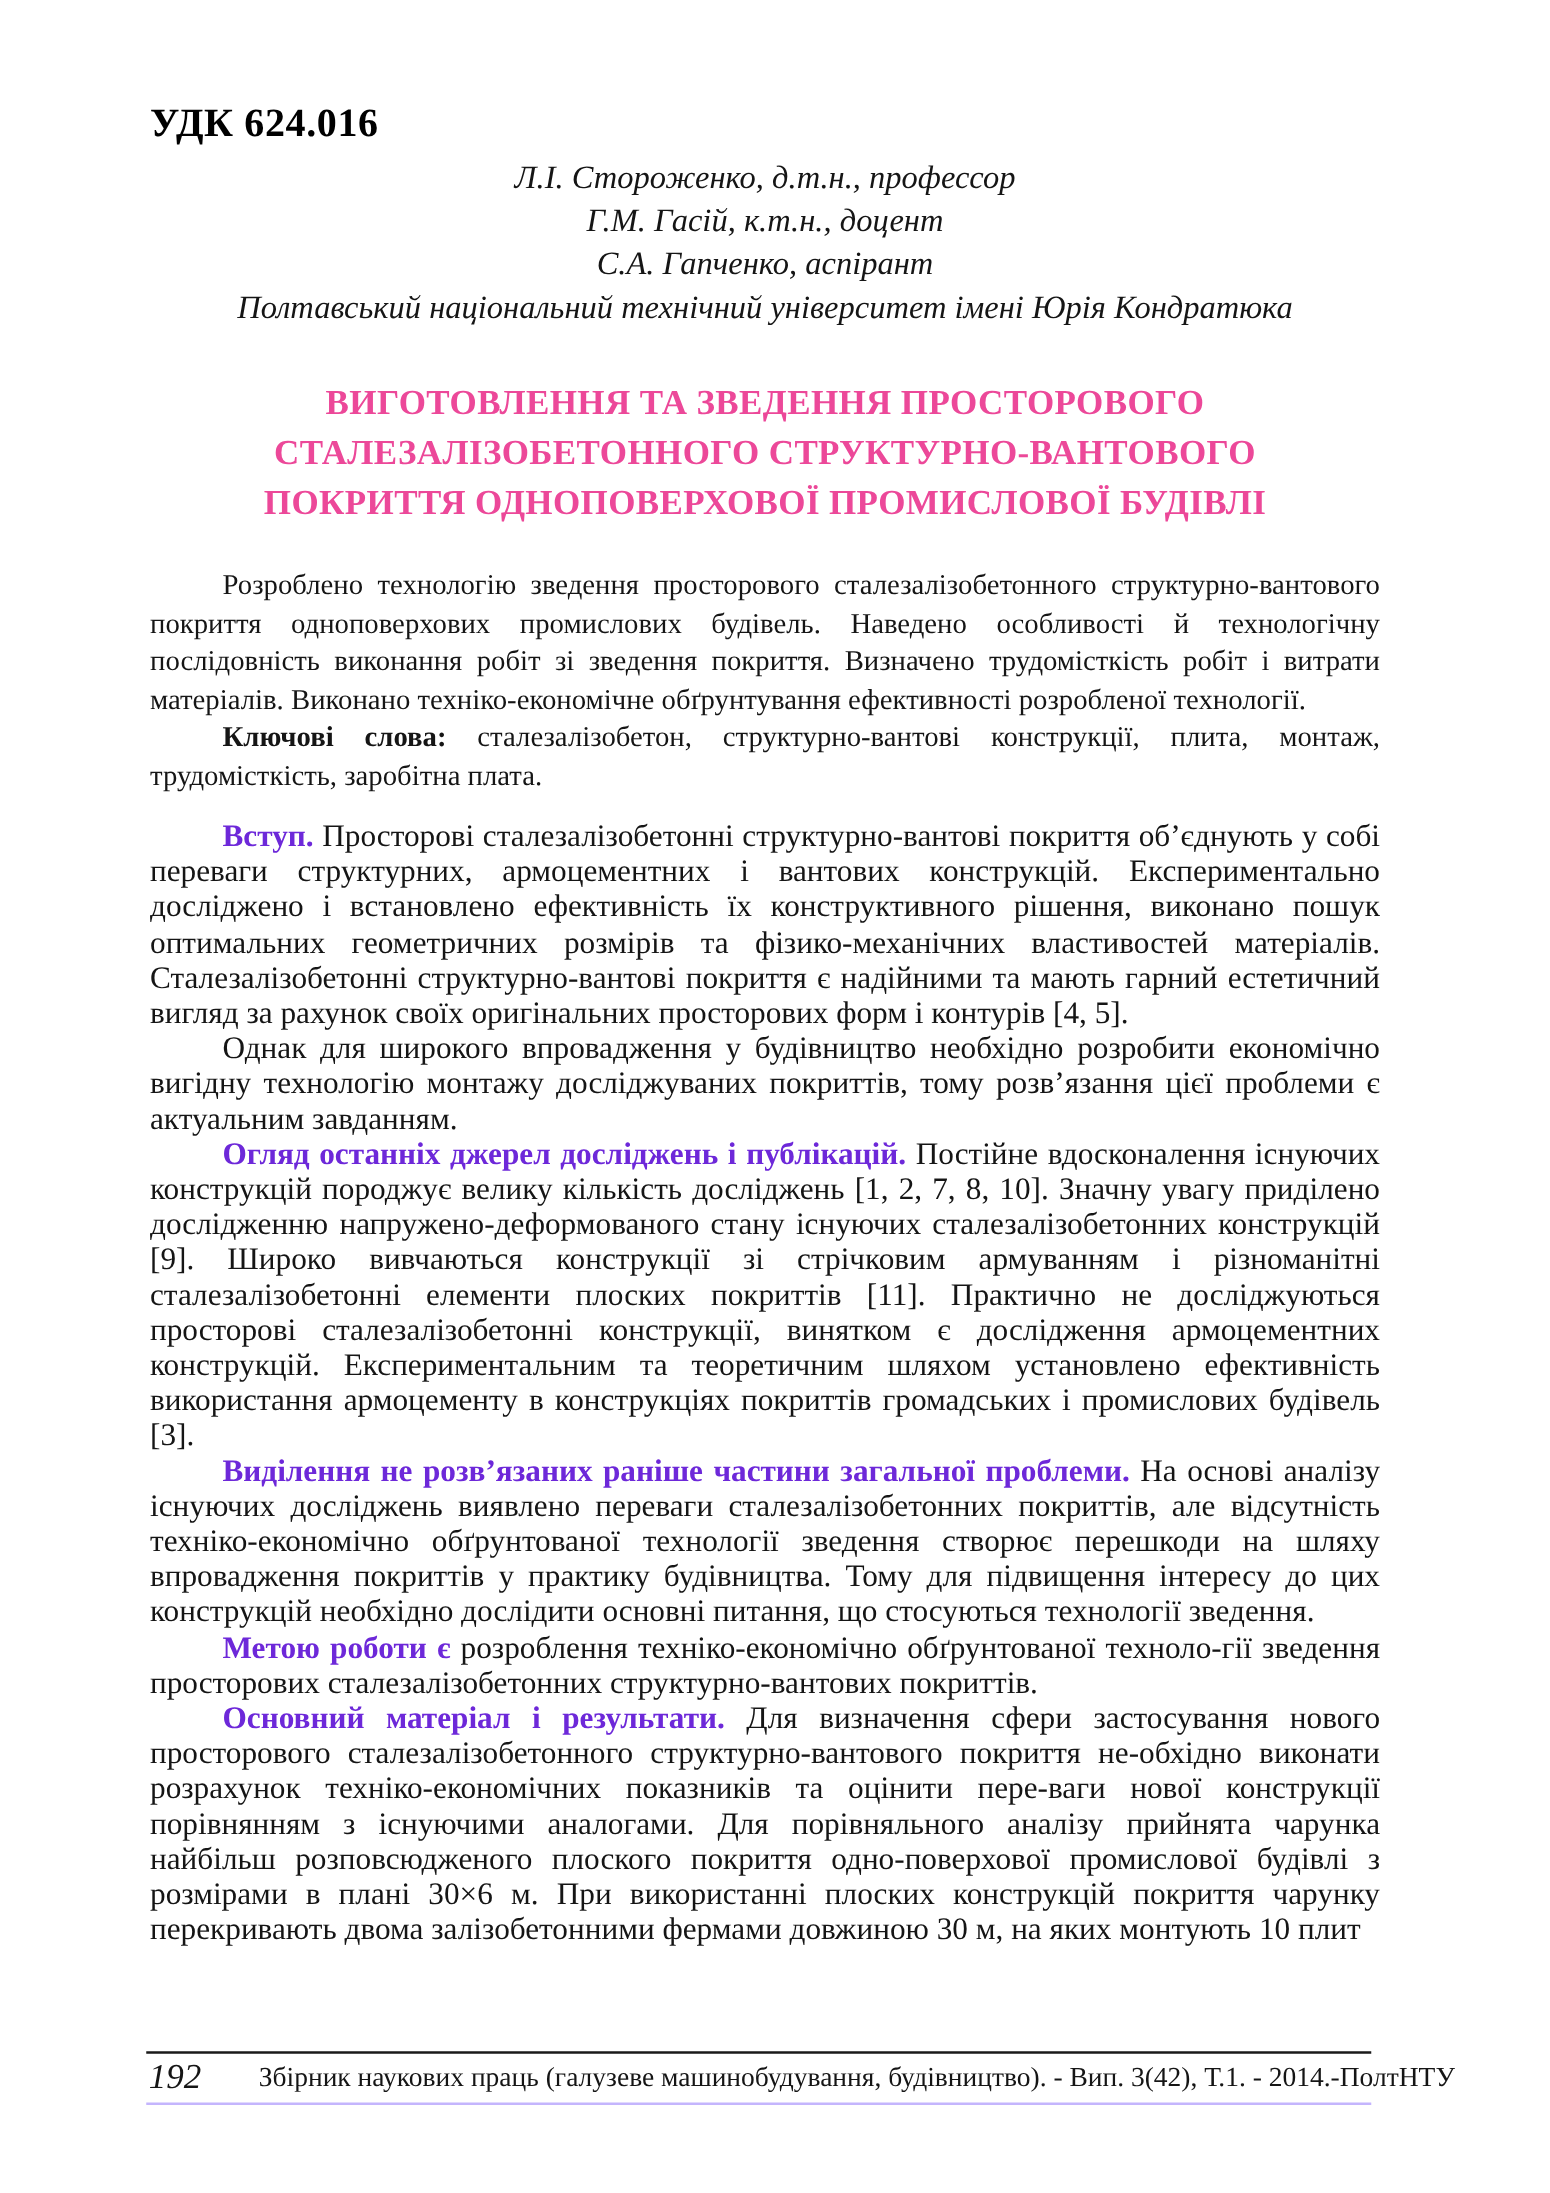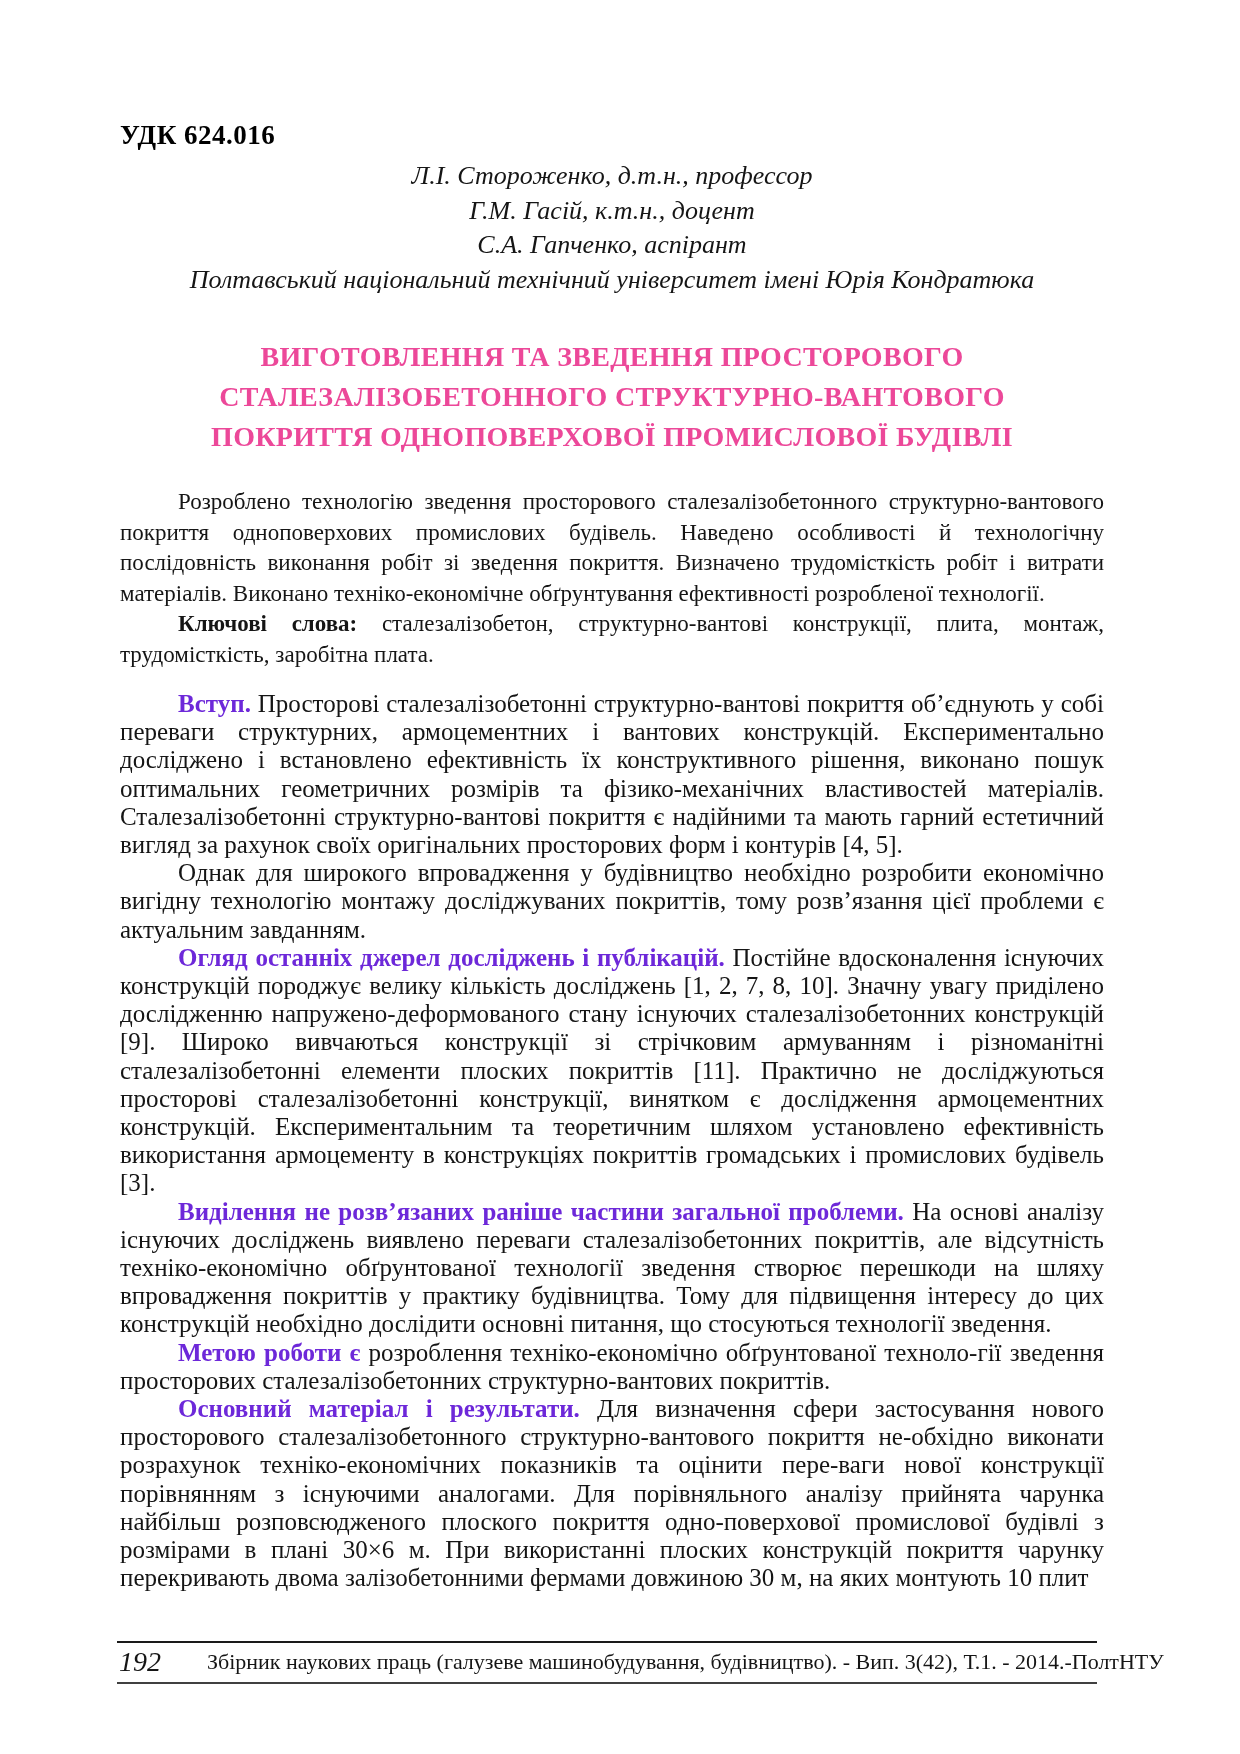--- a/index.html
+++ b/index.html
@@ -16,22 +16,22 @@
     font-family: "Liberation Serif", "DejaVu Serif", serif;
     overflow: hidden;
   }
   .content {
     position: absolute;
     left: 120px;
     top: 0;
     width: 984px;
   }
   .udc {
-    margin-top: 120px;
-    font-size: 27px;
+    margin-top: 80px;
+    font-size: 32px;
     font-weight: bold;
     color: #000;
     letter-spacing: 0.5px;
   }
   .authors {
     margin-top: 8px;
     text-align: center;
     font-style: italic;
     font-size: 26px;
     line-height: 34.5px;
@@ -72,21 +72,21 @@
   .lead {
     font-weight: bold;
     color: #6d28d9;
   }
   .footer {
     position: absolute;
     left: 117px;
     top: 1641px;
     width: 980px;
     border-top: 2px solid #1a1a1a;
-    border-bottom: 2px solid #404040;
+    border-bottom: 2px solid #c4b5fd;
     display: flex;
     align-items: center;
     padding: 3px 0 4px 0;
     box-sizing: border-box;
   }
   .pagenum {
     font-style: italic;
     font-size: 28px;
     margin-left: 2px;
     flex: 0 0 auto;

